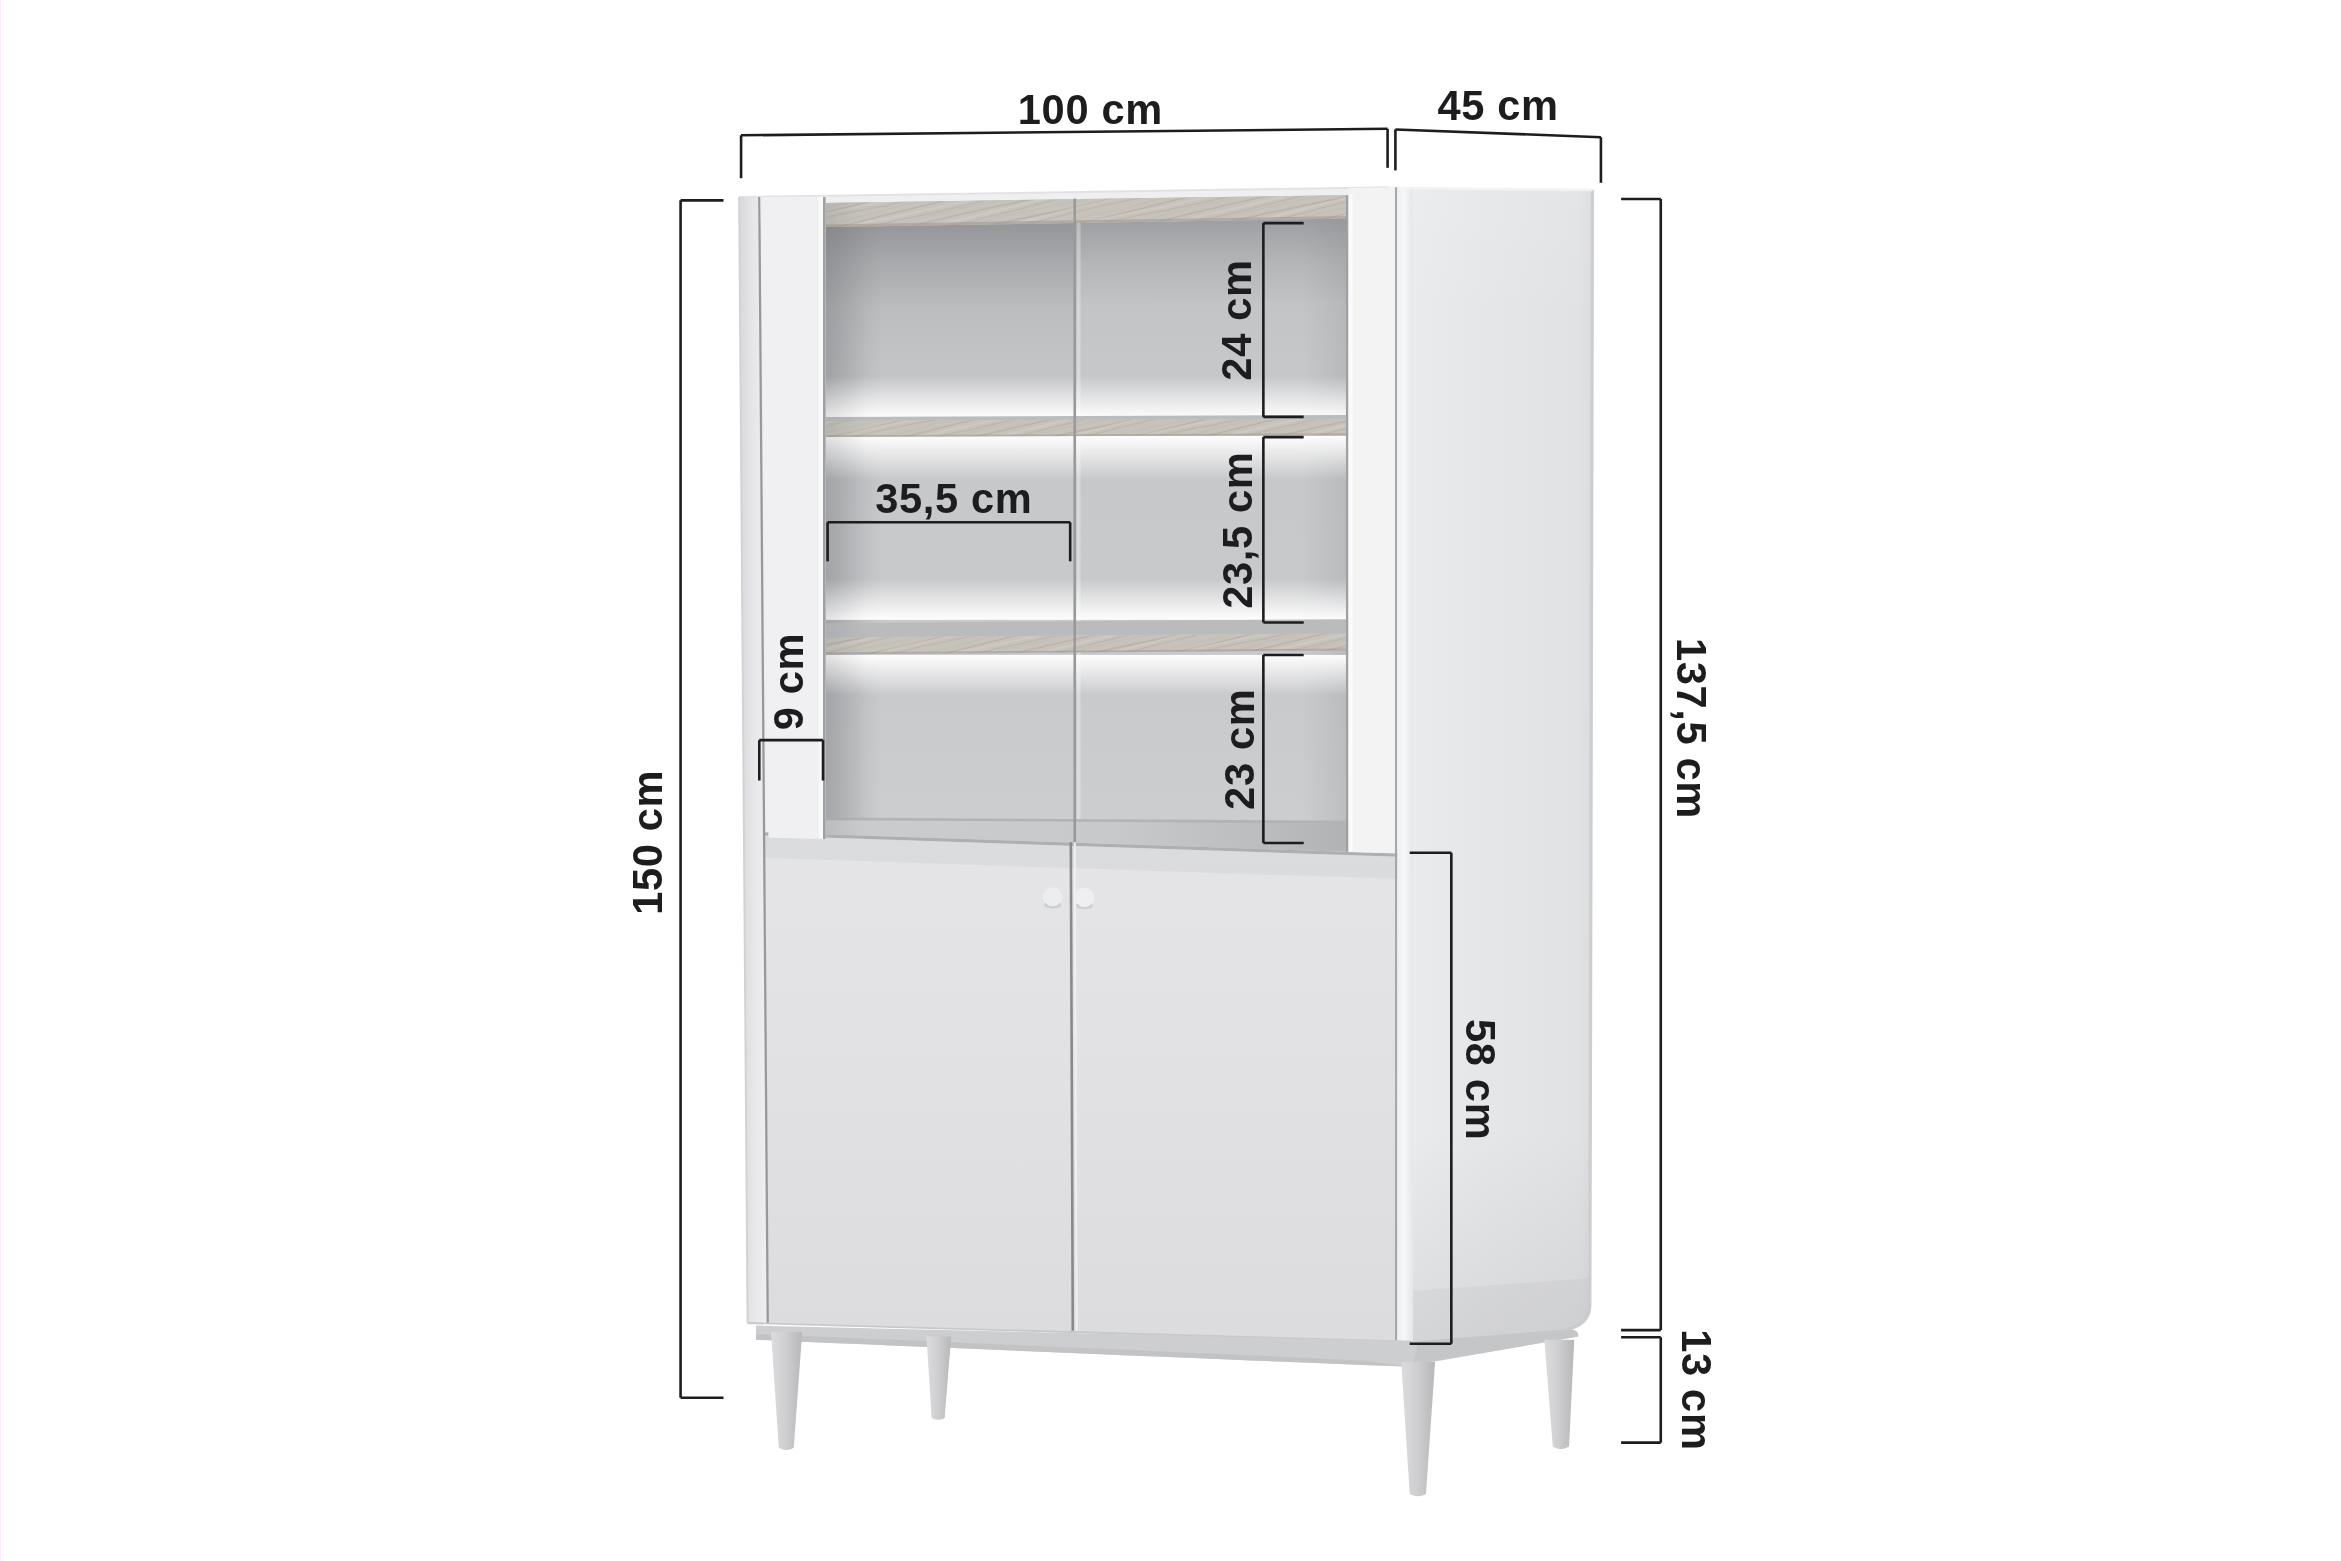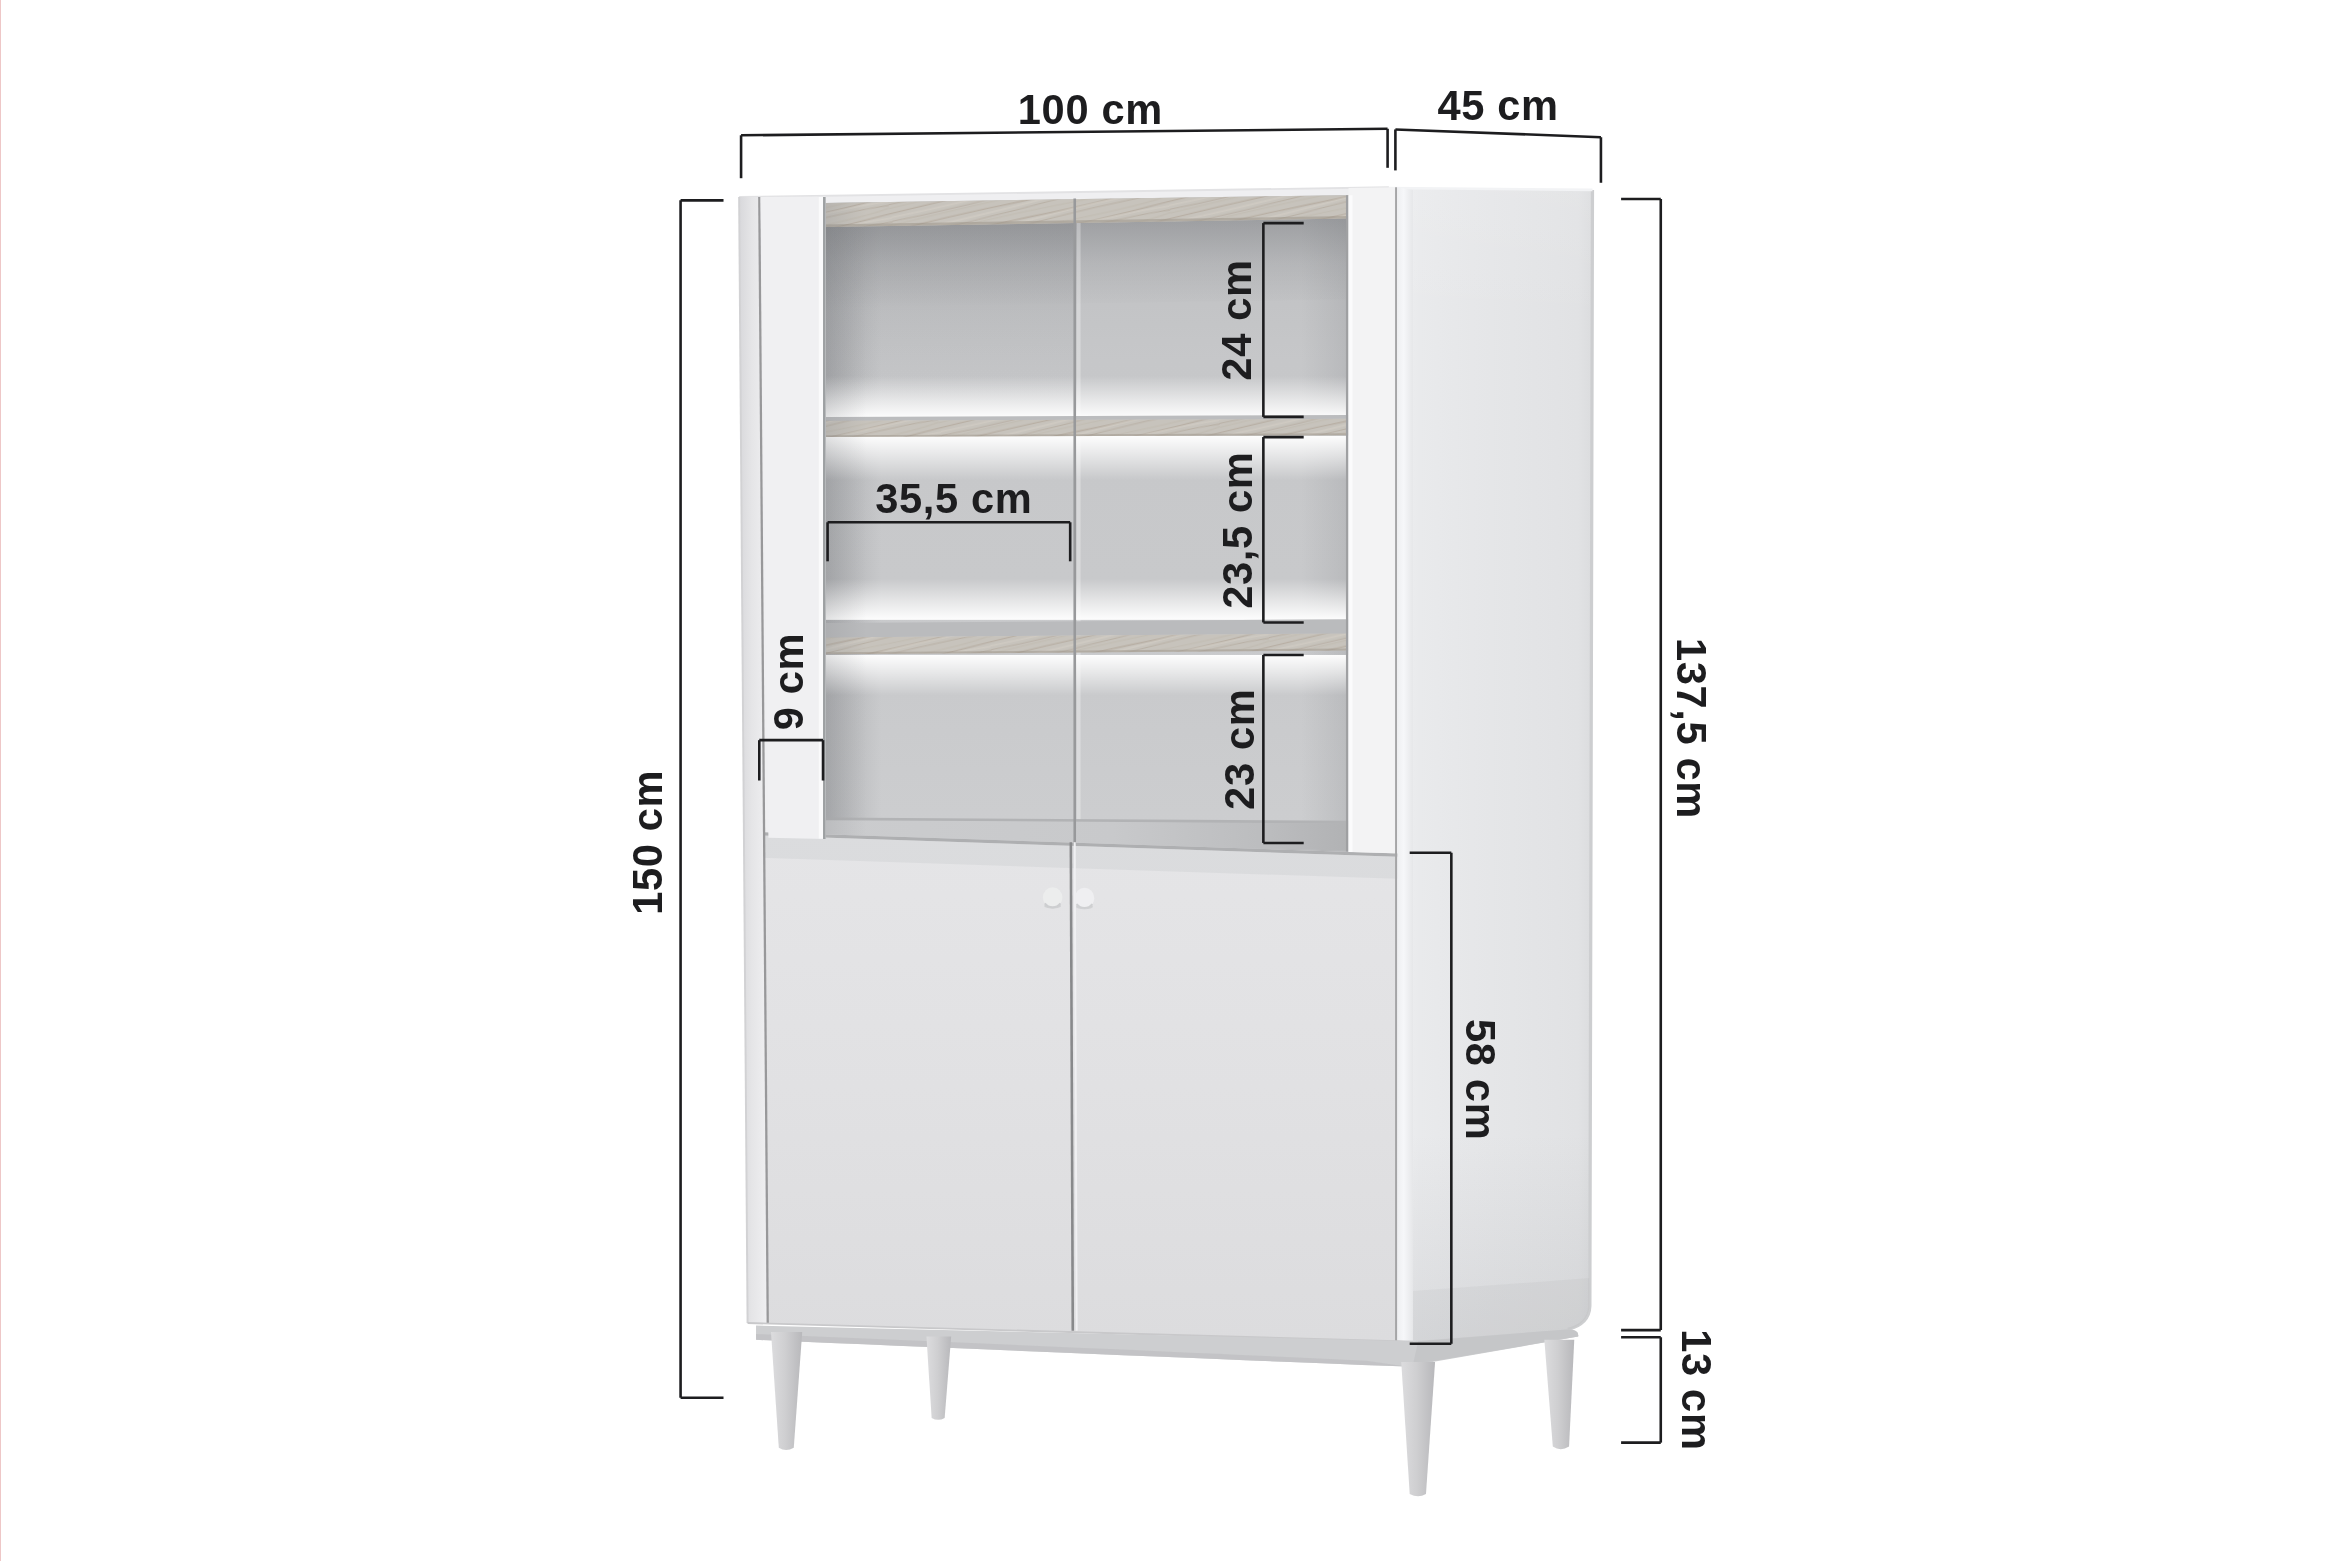--- a/index.html
+++ b/index.html
@@ -1,16 +1,16 @@
 <!DOCTYPE html>
 <html style="font-size:10.4px"><head>
 <meta charset="utf-8">
 <style>
   html,body{margin:0;padding:0;background:#ffffff;}
-  .wrap{width:1983px;height:1561px;position:relative;overflow:hidden;background:#b91c1c;}
+  .wrap{width:1983px;height:1561px;position:relative;overflow:hidden;background:#f0abfc;}
   text{font-family:"Liberation Sans", sans-serif;font-weight:bold;fill:#1d1d1f;}
 </style>
 </head>
 <body>
 <div class="wrap">
 <svg width="2342" height="1561" viewBox="0 0 3600 2400">
 <defs>
   <linearGradient id="sideg" x1="0" y1="0" x2="1" y2="0">
     <stop offset="0" stop-color="#eff0f2"></stop>
     <stop offset="0.15" stop-color="#e9eaec"></stop>

